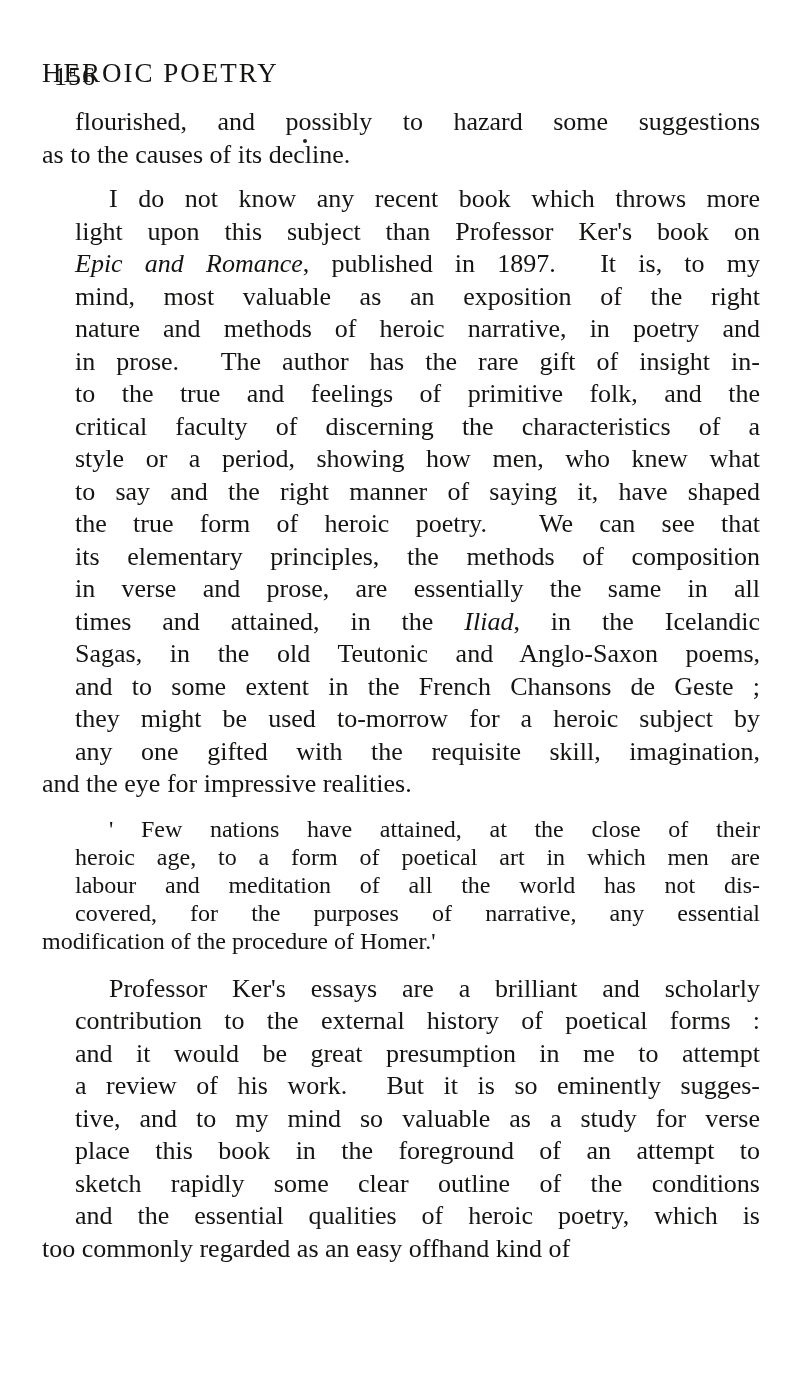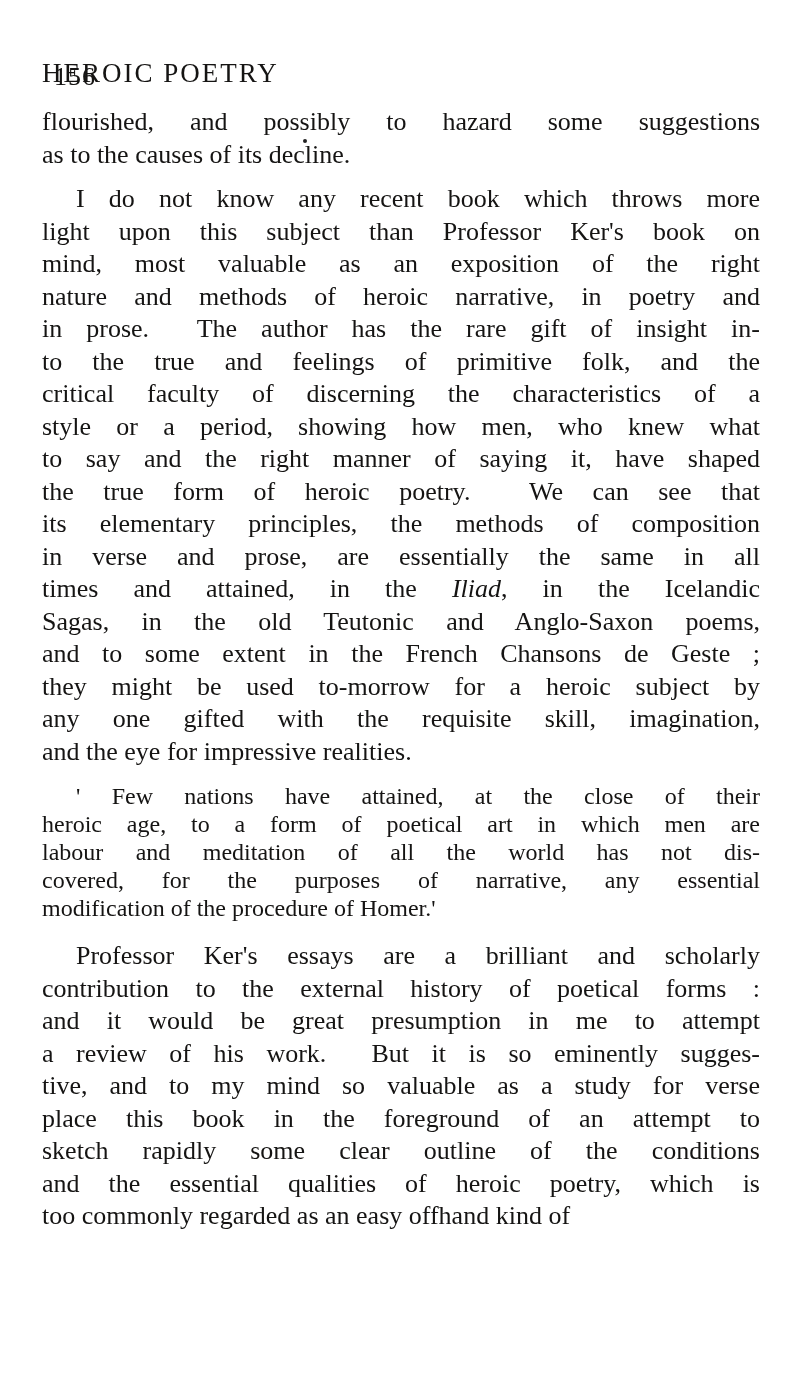--- a/index.html
+++ b/index.html
@@ -61,20 +61,21 @@
     font-size: 24px;
     line-height: 28px;
     margin: 14px 0 18px 0;
   }
   .line {
     text-align: justify;
     white-space: pre-wrap;
   }
   .line.j {
     text-align-last: justify;
+    margin-left: 33px;
   }
   .line.ind {
     padding-left: 34px;
   }
   .it {
     font-style: italic;
   }
 </style>
 </head>
 <body>
@@ -86,20 +87,21 @@
   </div>
   <div class="scan-dot"></div>
   <div class="content">
       <div class="para">
         <div class="line j"><span>flourished, and possibly to hazard some suggestions</span></div>
         <div class="line"><span>as to the causes of its decline.</span></div>
       </div>
       <div class="para">
         <div class="line j ind"><span>I do not know any recent book which throws more</span></div>
         <div class="line j"><span>light upon this subject than Professor Ker's book on</span></div>
+        <div class="line j"><span class="it">Epic and Romance</span><span>, published in 1897.  It is, to my</span></div>
         <div class="line j"><span>mind, most valuable as an exposition of the right</span></div>
         <div class="line j"><span>nature and methods of heroic narrative, in poetry and</span></div>
         <div class="line j"><span>in prose.  The author has the rare gift of insight in-</span></div>
         <div class="line j"><span>to the true and feelings of primitive folk, and the</span></div>
         <div class="line j"><span>critical faculty of discerning the characteristics of a</span></div>
         <div class="line j"><span>style or a period, showing how men, who knew what</span></div>
         <div class="line j"><span>to say and the right manner of saying it, have shaped</span></div>
         <div class="line j"><span>the true form of heroic poetry.  We can see that</span></div>
         <div class="line j"><span>its elementary principles, the methods of composition</span></div>
         <div class="line j"><span>in verse and prose, are essentially the same in all</span></div>

